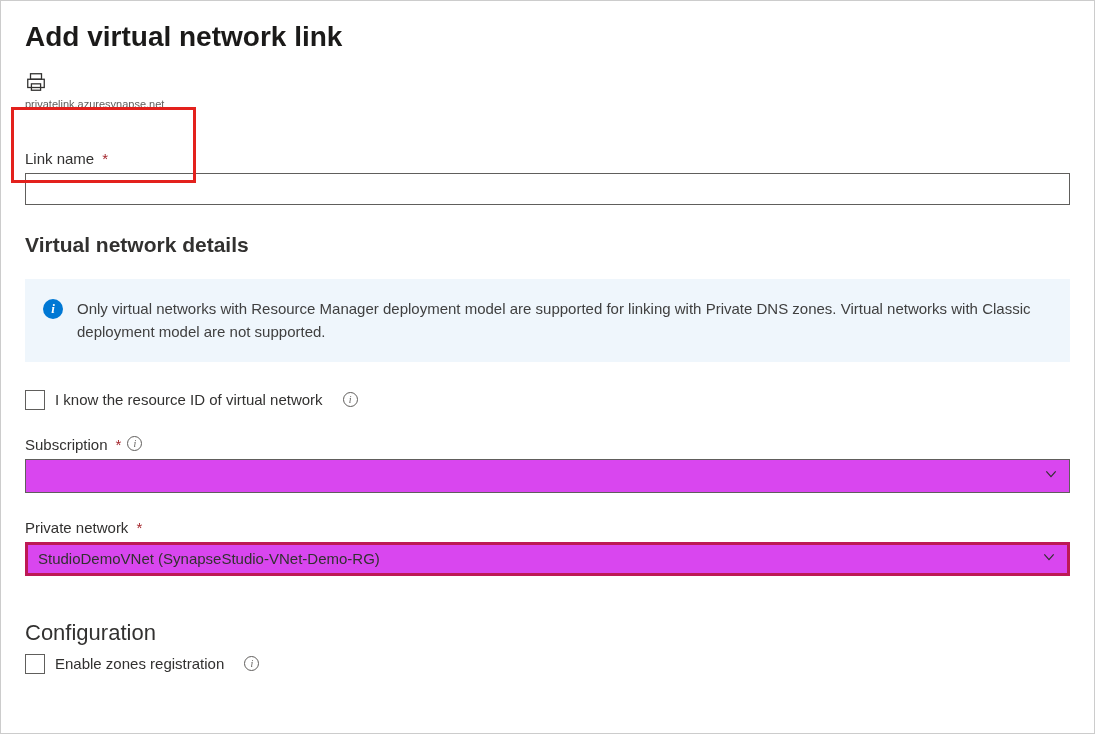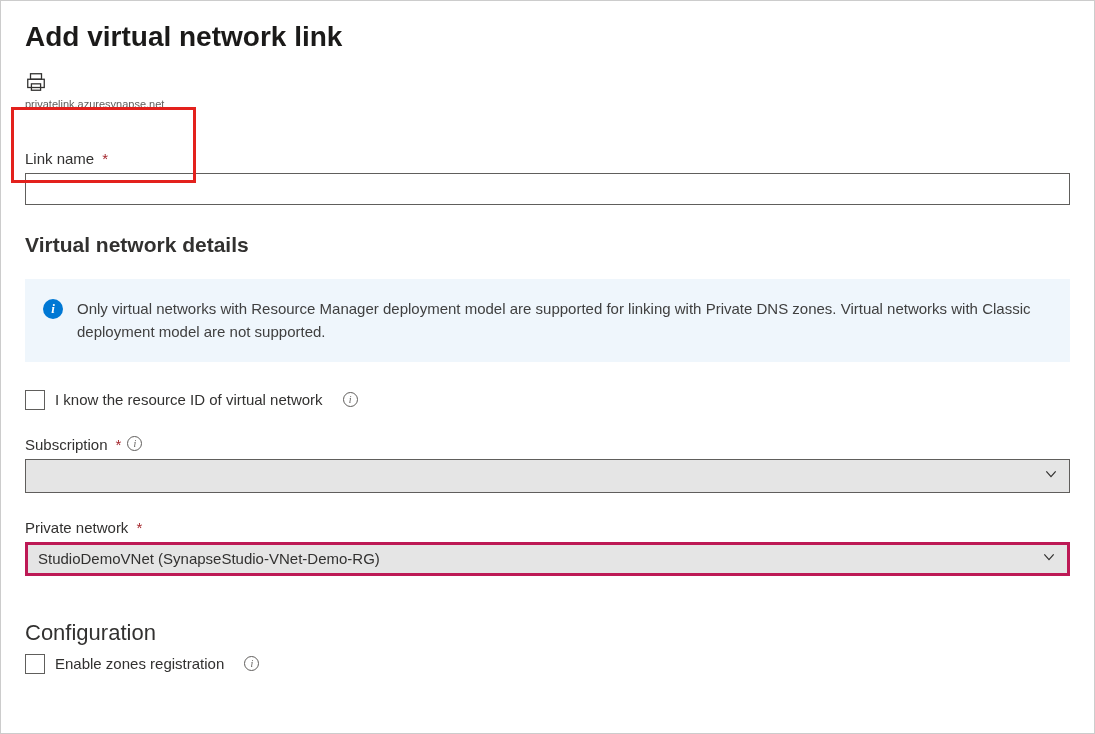--- a/index.html
+++ b/index.html
@@ -143,21 +143,21 @@
       font-size: 10px;
       color: #605e5c;
       font-style: italic;
       font-family: Georgia, serif;
       cursor: pointer;
     }
     .dropdown {
       width: 100%;
       height: 34px;
       border: 1px solid #605e5c;
-      background: #e5e5e5;
+      background: #d946ef;
       display: flex;
       align-items: center;
       justify-content: space-between;
       padding: 0 10px;
       cursor: pointer;
       font-size: 15px;
     }
     .dropdown-value {
       color: #323130;
     }

